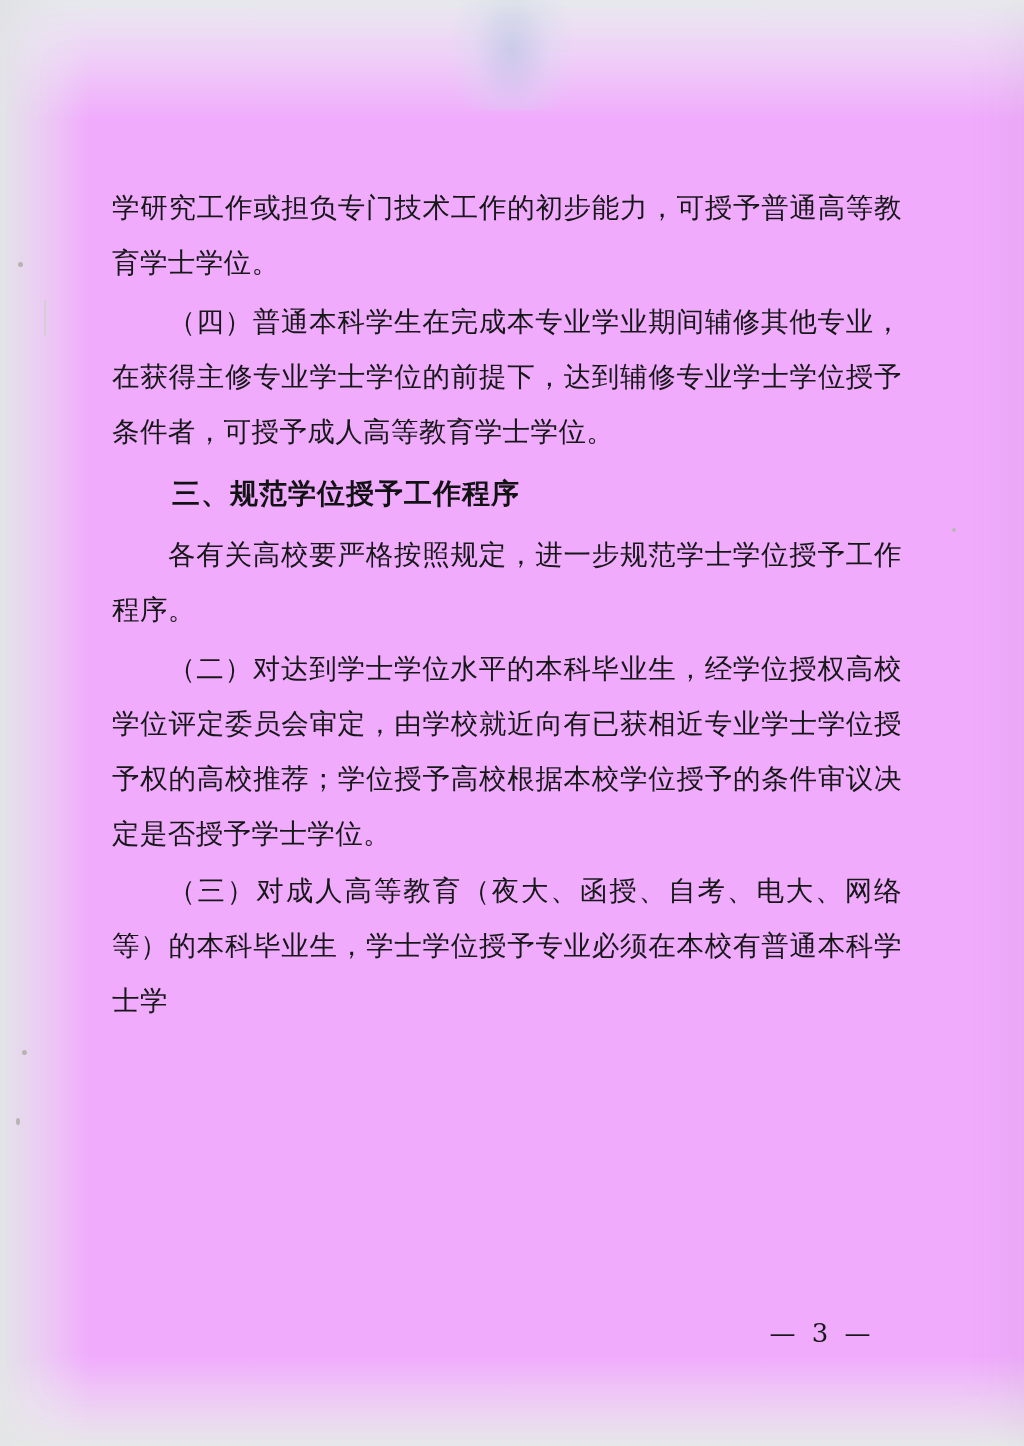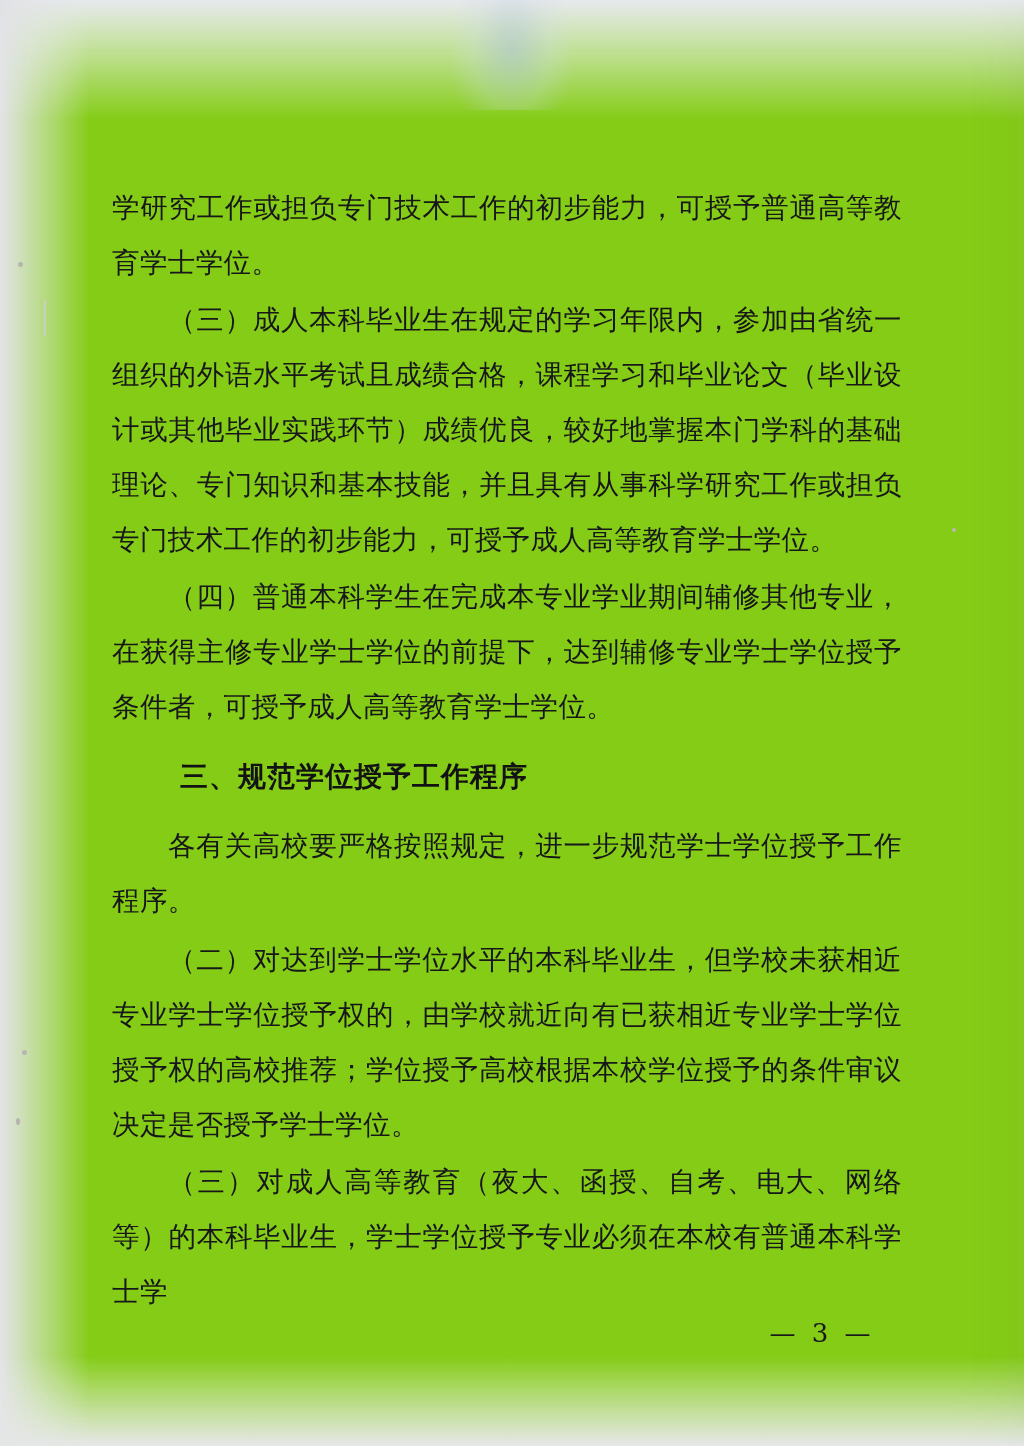--- a/index.html
+++ b/index.html
@@ -7,21 +7,21 @@
     padding: 0;
   }
   body {
     background: #ffffff;
     font-family: "DejaVu Serif", serif;
   }
   .page {
     position: relative;
     width: 1024px;
     height: 1446px;
-    background: #84cc16;
+    background: #f0abfc;
     overflow: hidden;
   }
   
   .scan-tint-top {
     position: absolute;
     left: 0; top: 0;
     width: 1024px; height: 120px;
     background: linear-gradient(180deg, #eef0f4 0%, rgba(253,253,251,0) 100%);
     pointer-events: none;
   }
@@ -72,21 +72,21 @@
     line-height: 55px;
     color: #17171a;
     letter-spacing: 0.4px;
     text-align: justify;
     text-justify: inter-character;
   }
   p.indent {
     text-indent: 0;
   }
   .heading {
-    margin: 12px;
+    margin: 4px;
     font-size: 28px;
     line-height: 58px;
     font-weight: bold;
     color: #121214;
     font-family: "DejaVu Sans", sans-serif;
     letter-spacing: 1px;
   }
   .heading-wrap {
     padding-left: 56px;
   }
@@ -127,36 +127,35 @@
   <div class="speck" style="left:18px; top:262px; width:5px; height:5px;"></div>
   <div class="speck" style="left:22px; top:1050px; width:5px; height:5px;"></div>
   <div class="speck" style="left:16px; top:1118px; width:4px; height:7px;"></div>
   <div class="speck" style="left:952px; top:528px; width:4px; height:4px;"></div>
 
   <div class="content">
 
     <p class="body">学研究工作或担负专门技术工作的初步能力，可授予普通高等教育学士学位。</p>
     <div class="para-gap"></div>
 
-    <p class="indent" style="text-indent: 56px;">（三）成人本科毕业生在规定的学习年限内，参加由省统一组织的外语水平考试且成绩合格，课程学习和毕业论文（毕业设计或其他毕业实践环节）成绩优良，较好地掌握本门学科的基础理论、专门知识和基本技能，并且具有从事科学研究工作或担负专门技术工作的初步能力，可授予成人高等教育学士学位。</p>
     <div class="para-gap"></div>
 
     <p class="indent" style="text-indent: 56px;">（四）普通本科学生在完成本专业学业期间辅修其他专业，在获得主修专业学士学位的前提下，达到辅修专业学士学位授予条件者，可授予成人高等教育学士学位。</p>
     <div class="para-gap"></div>
 
     <div class="heading-wrap">
       <h2 class="heading">三、规范学位授予工作程序</h2>
     </div>
 
     <p class="indent" style="text-indent: 56px;">各有关高校要严格按照规定，进一步规范学士学位授予工作程序。</p>
     <div class="para-gap"></div>
 
     <div class="para-gap"></div>
 
-    <p class="indent" style="text-indent: 56px;">（二）对达到学士学位水平的本科毕业生，但学校未获相近专业学士学位授予权的，由学校就近向有已获相近专业学士学位授予权的高校推荐；学位授予高校根据本校学位授予的条件审议决定是否授予学士学位。</p>
+    <p class="indent" style="text-indent: 56px;">（二）对达到学士学位水平的本科毕业生，经学位授权高校学位评定委员会审定，由学校就近向有已获相近专业学士学位授予权的高校推荐；学位授予高校根据本校学位授予的条件审议决定是否授予学士学位。</p>
     <div class="para-gap"></div>
 
     <p class="indent" style="text-indent: 56px;">（三）对成人高等教育（夜大、函授、自考、电大、网络等）的本科毕业生，学士学位授予专业必须在本校有普通本科学士学</p>
 
   </div>
 
   <div class="pagenum">— 3 —</div>
 
   <div class="edge-shadow"></div>
 </div>

